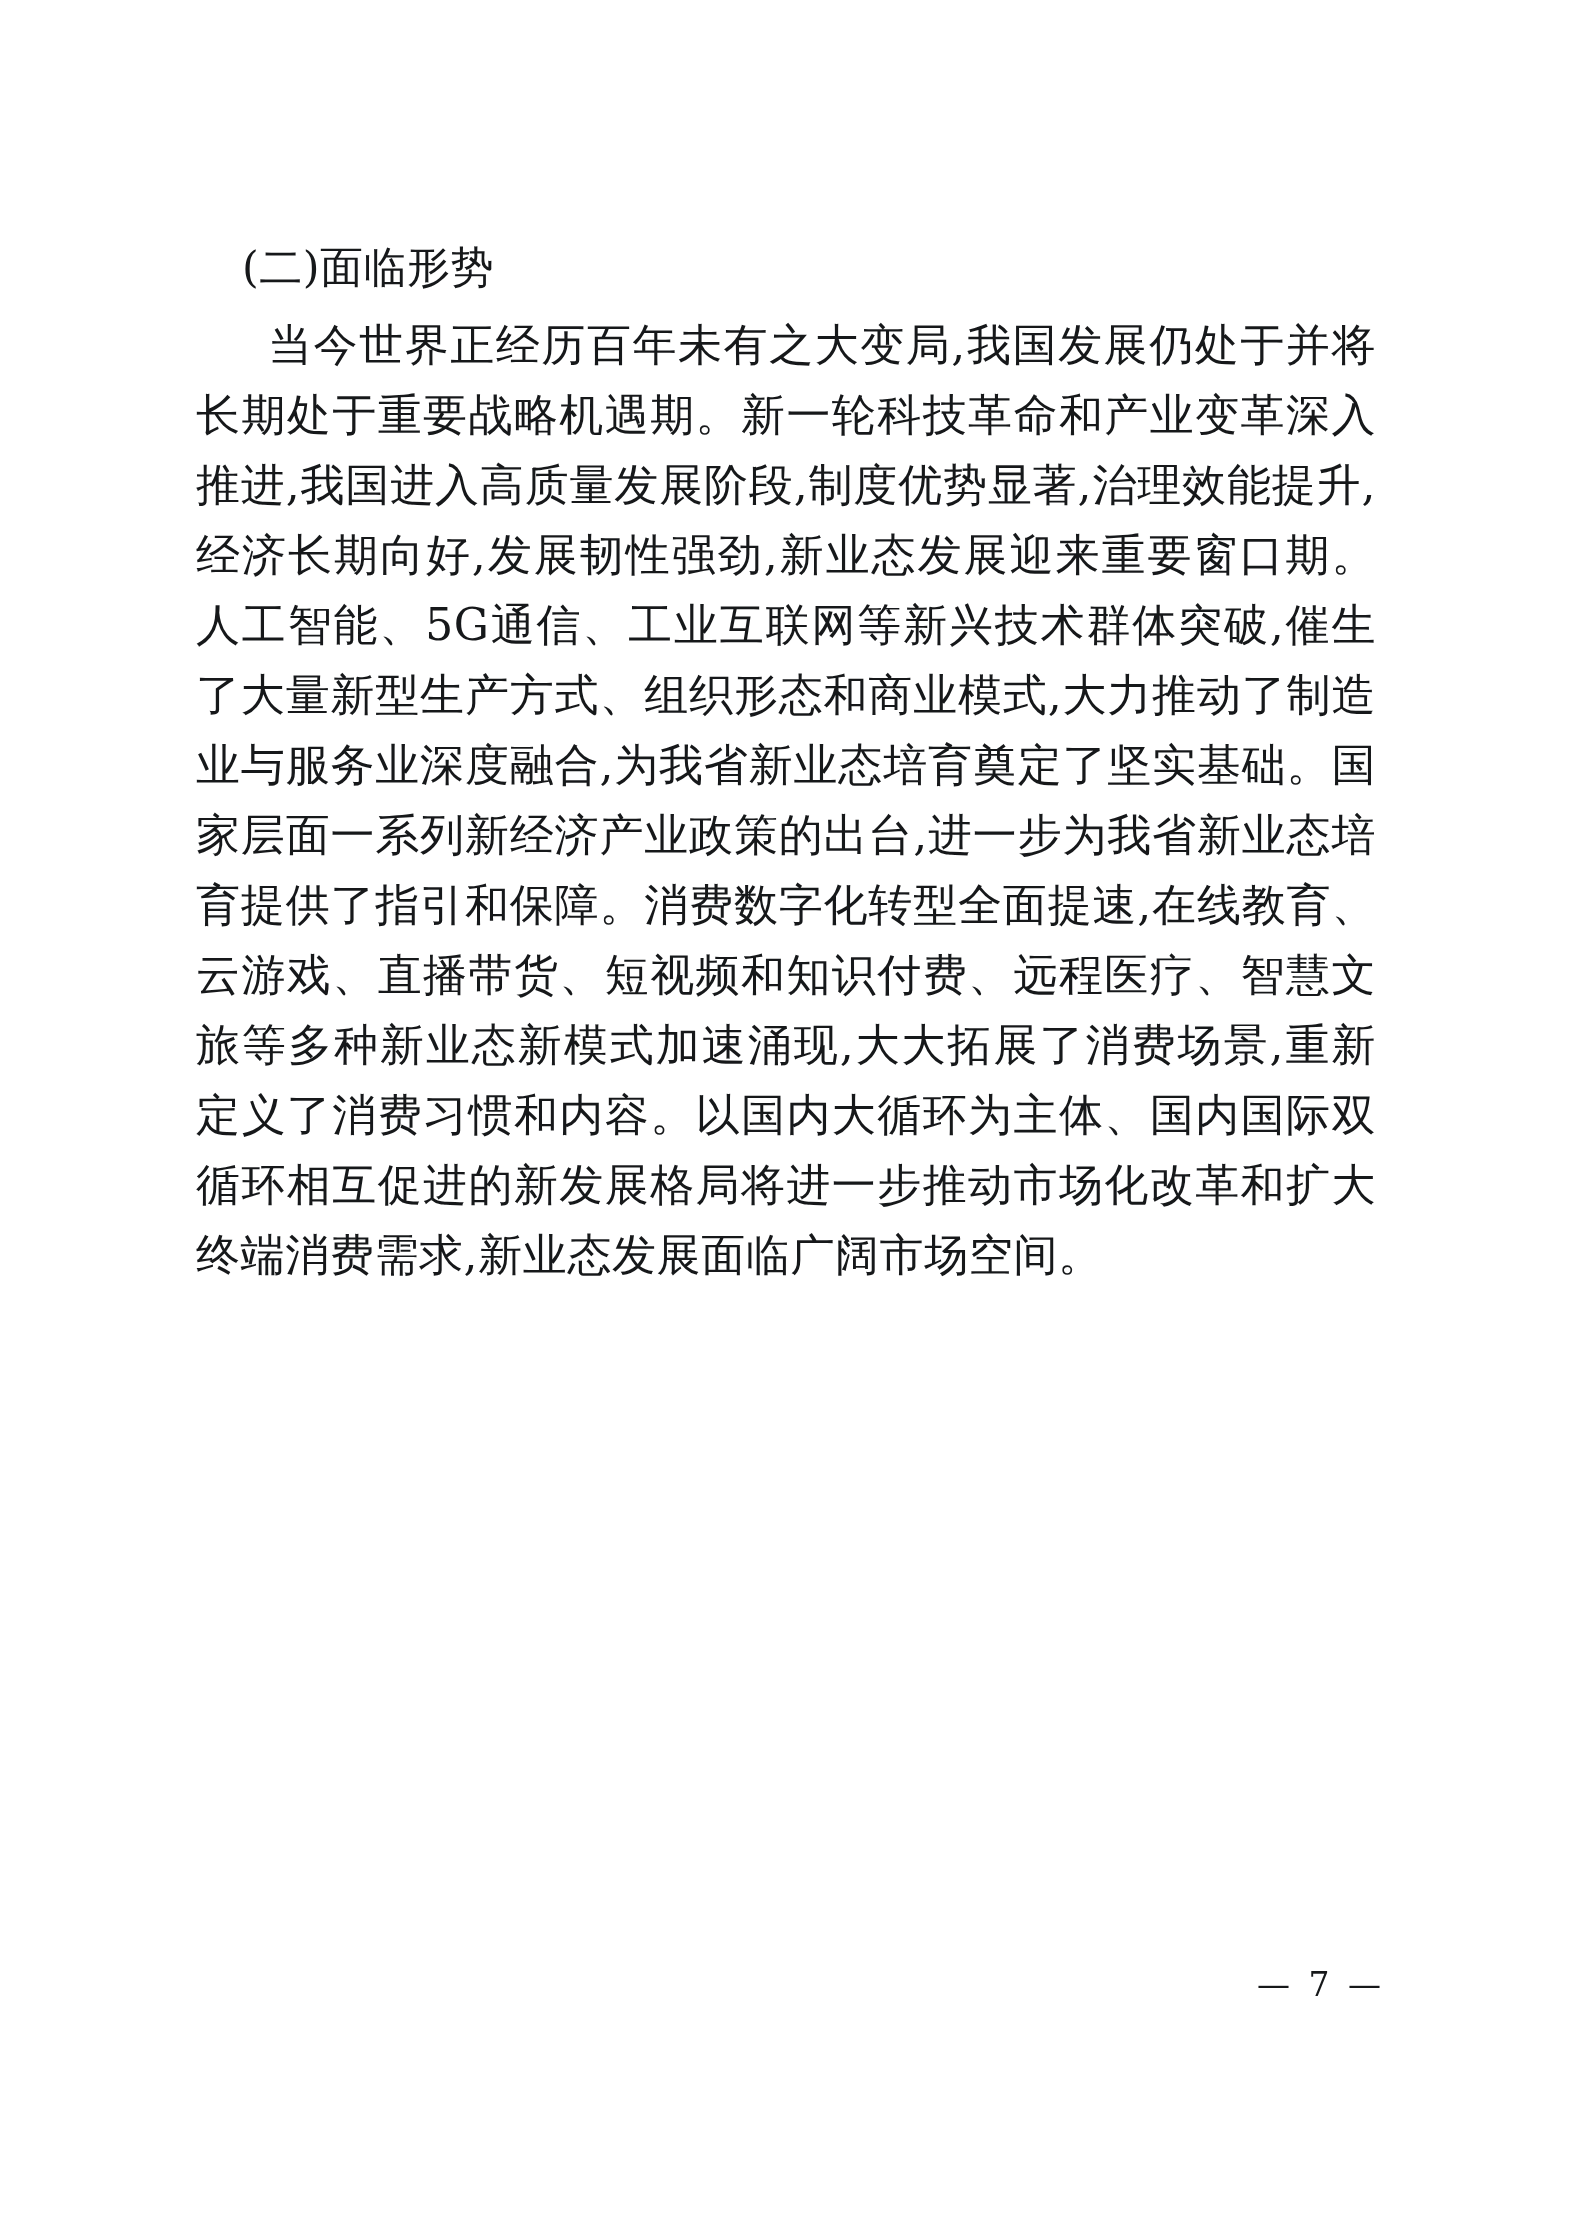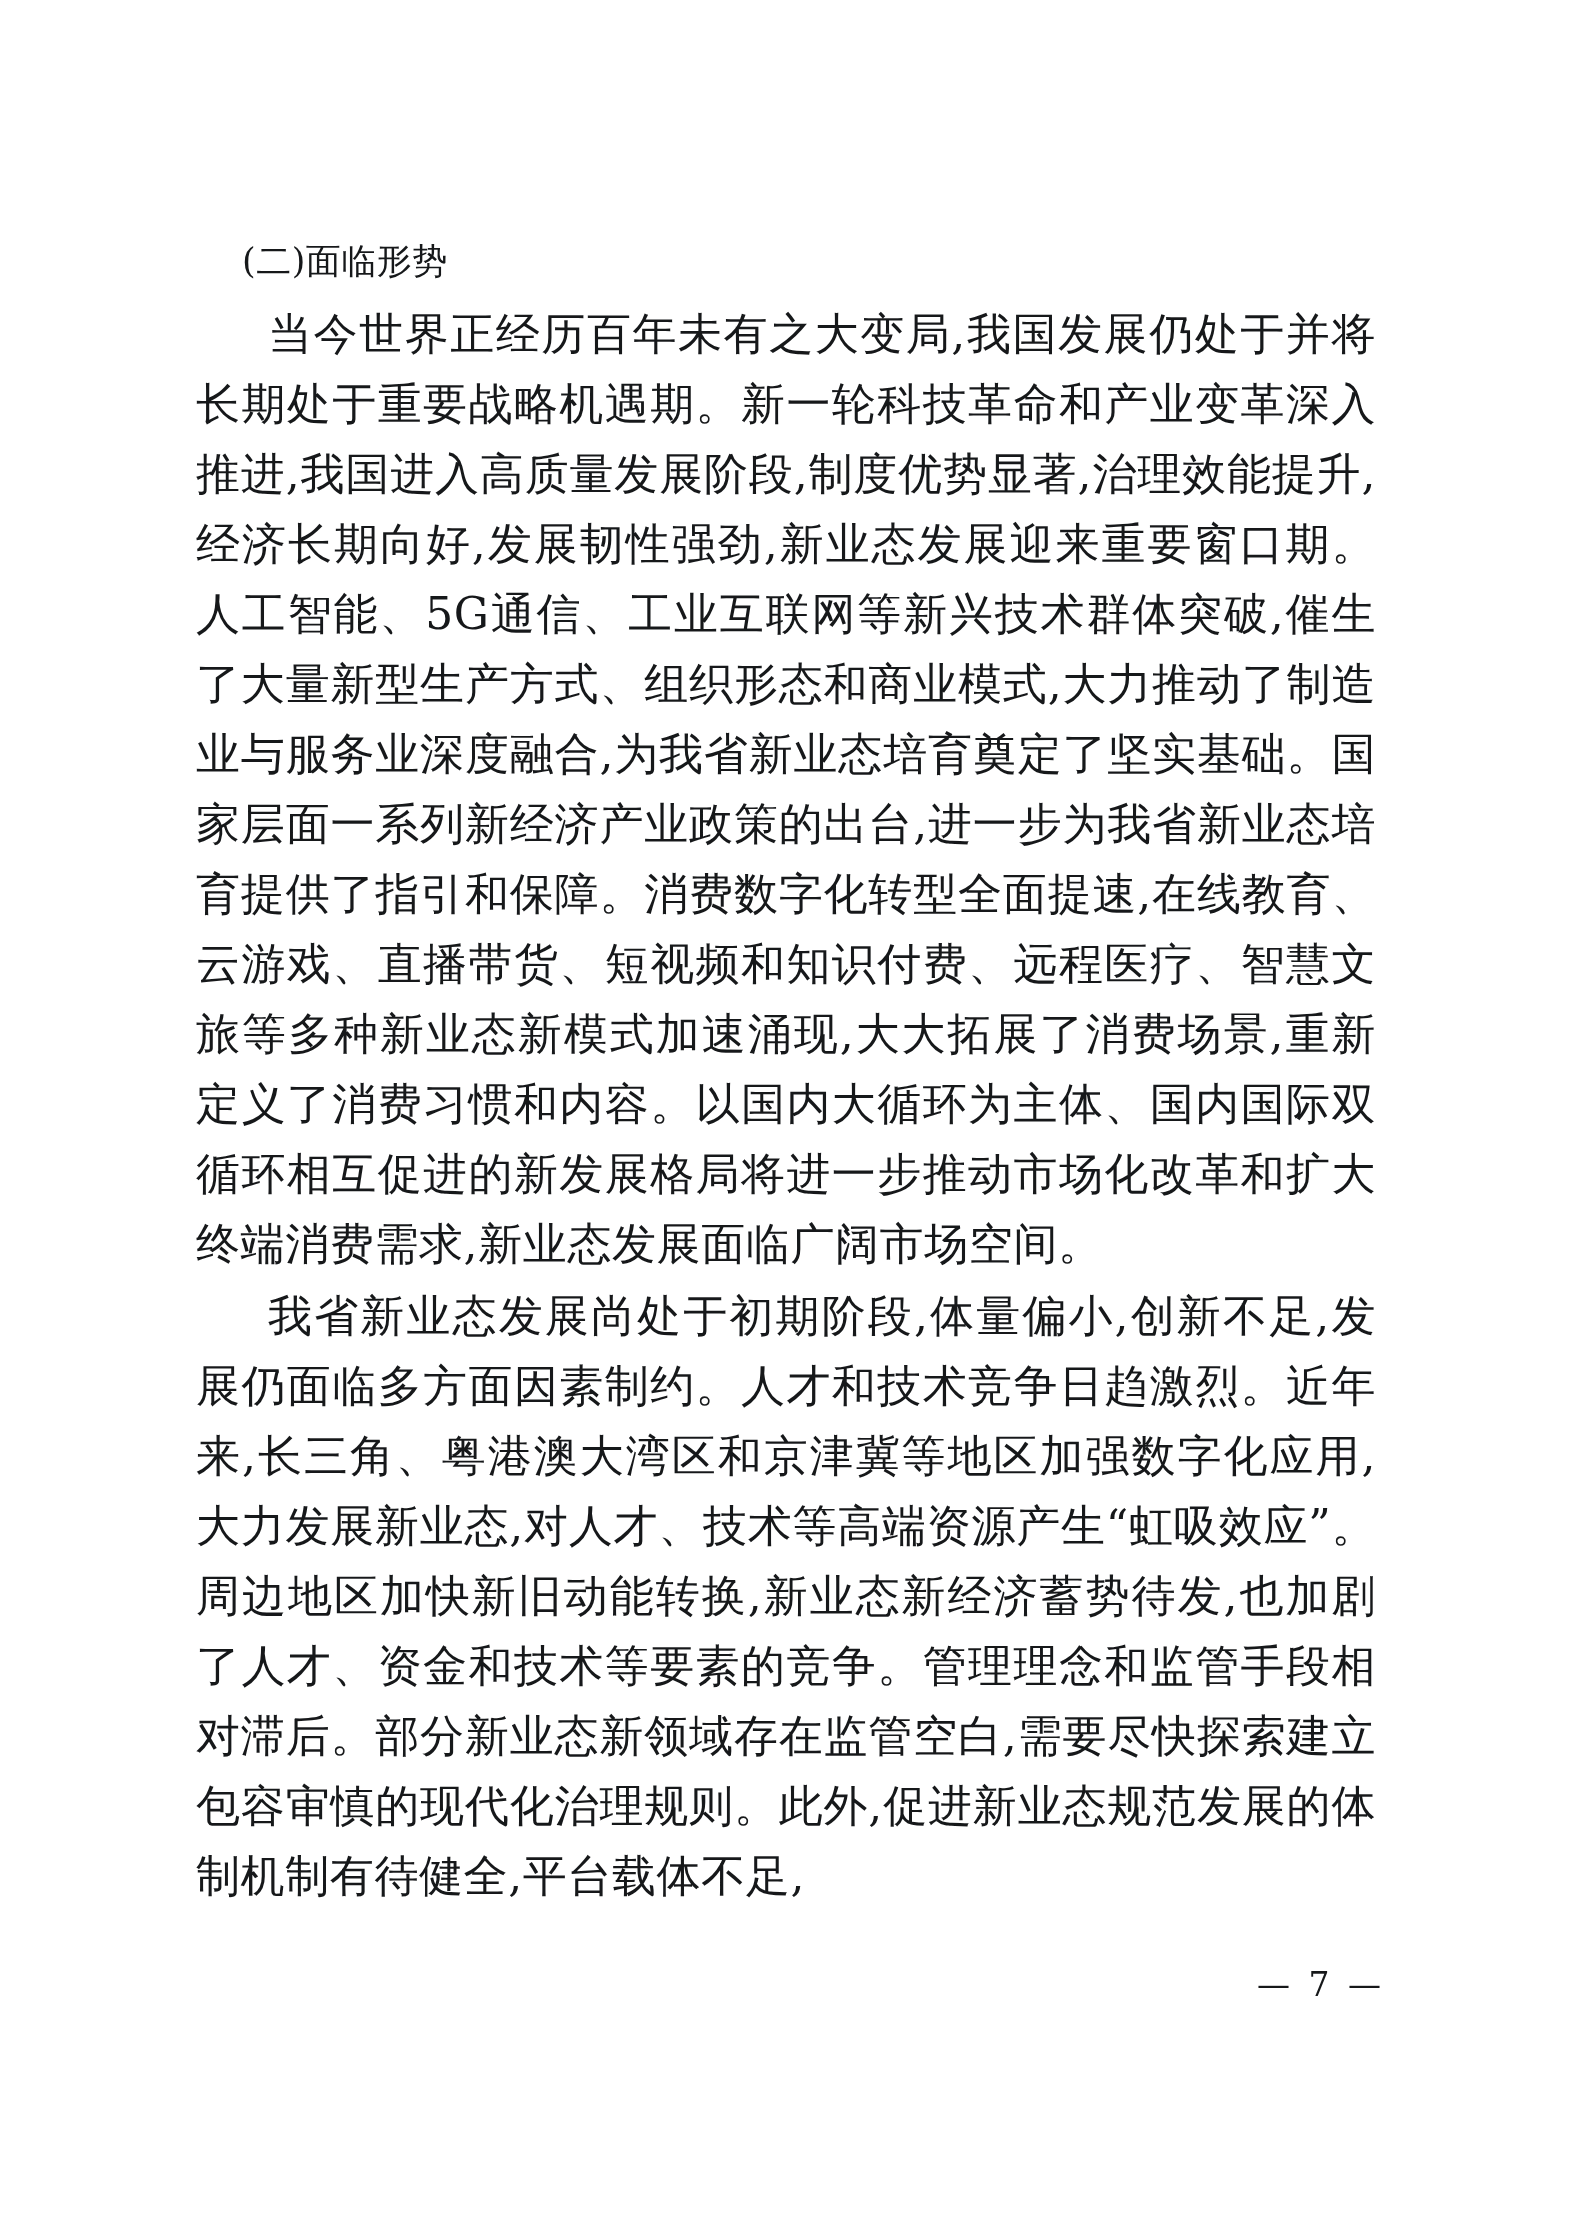--- a/index.html
+++ b/index.html
@@ -23,21 +23,21 @@
     height: 2217px;
     background: #ffffff;
   }
   .content {
     position: absolute;
     left: 196px;
     top: 238px;
     width: 1180px;
   }
   .heading {
-    font-size: 35px;
+    font-size: 43px;
     line-height: 1.35;
     letter-spacing: 0.5px;
     margin: 0 0 14px 46px;
     color: #16181a;
     font-weight: 400;
   }
   .para {
     font-size: 44px;
     line-height: 70px;
     letter-spacing: 0.6px;
@@ -60,16 +60,15 @@
     white-space: pre;
   }
 </style>
 </head>
 <body>
 
 <div class="page">
   <div class="content">
     <div class="heading">(二)面临形势</div>
     <p class="para">当今世界正经历百年未有之大变局,我国发展仍处于并将长期处于重要战略机遇期。新一轮科技革命和产业变革深入推进,我国进入高质量发展阶段,制度优势显著,治理效能提升,经济长期向好,发展韧性强劲,新业态发展迎来重要窗口期。人工智能、5G通信、工业互联网等新兴技术群体突破,催生了大量新型生产方式、组织形态和商业模式,大力推动了制造业与服务业深度融合,为我省新业态培育奠定了坚实基础。国家层面一系列新经济产业政策的出台,进一步为我省新业态培育提供了指引和保障。消费数字化转型全面提速,在线教育、云游戏、直播带货、短视频和知识付费、远程医疗、智慧文旅等多种新业态新模式加速涌现,大大拓展了消费场景,重新定义了消费习惯和内容。以国内大循环为主体、国内国际双循环相互促进的新发展格局将进一步推动市场化改革和扩大终端消费需求,新业态发展面临广阔市场空间。</p>
-    <p class="para">我省新业态发展尚处于初期阶段,体量偏小,创新不足,发展仍面临多方面因素制约。人才和技术竞争日趋激烈。近年来,长三角、粤港澳大湾区和京津冀等地区加强数字化应用,大力发展新业态,对人才、技术等高端资源产生“虹吸效应”。周边地区加快新旧动能转换,新业态新经济蓄势待发,也加剧了人才、资金和技术等要素的竞争。管理理念和监管手段相对滞后。部分新业态新领域存在监管空白,需要尽快探索建立包容审慎的现代化治理规则。此外,促进新业态规范发展的体制机制有待健全,平台载体不足,</p>
   </div>
   <div class="page-number">— 7 —</div>
 </div>
 
 </body></html>

